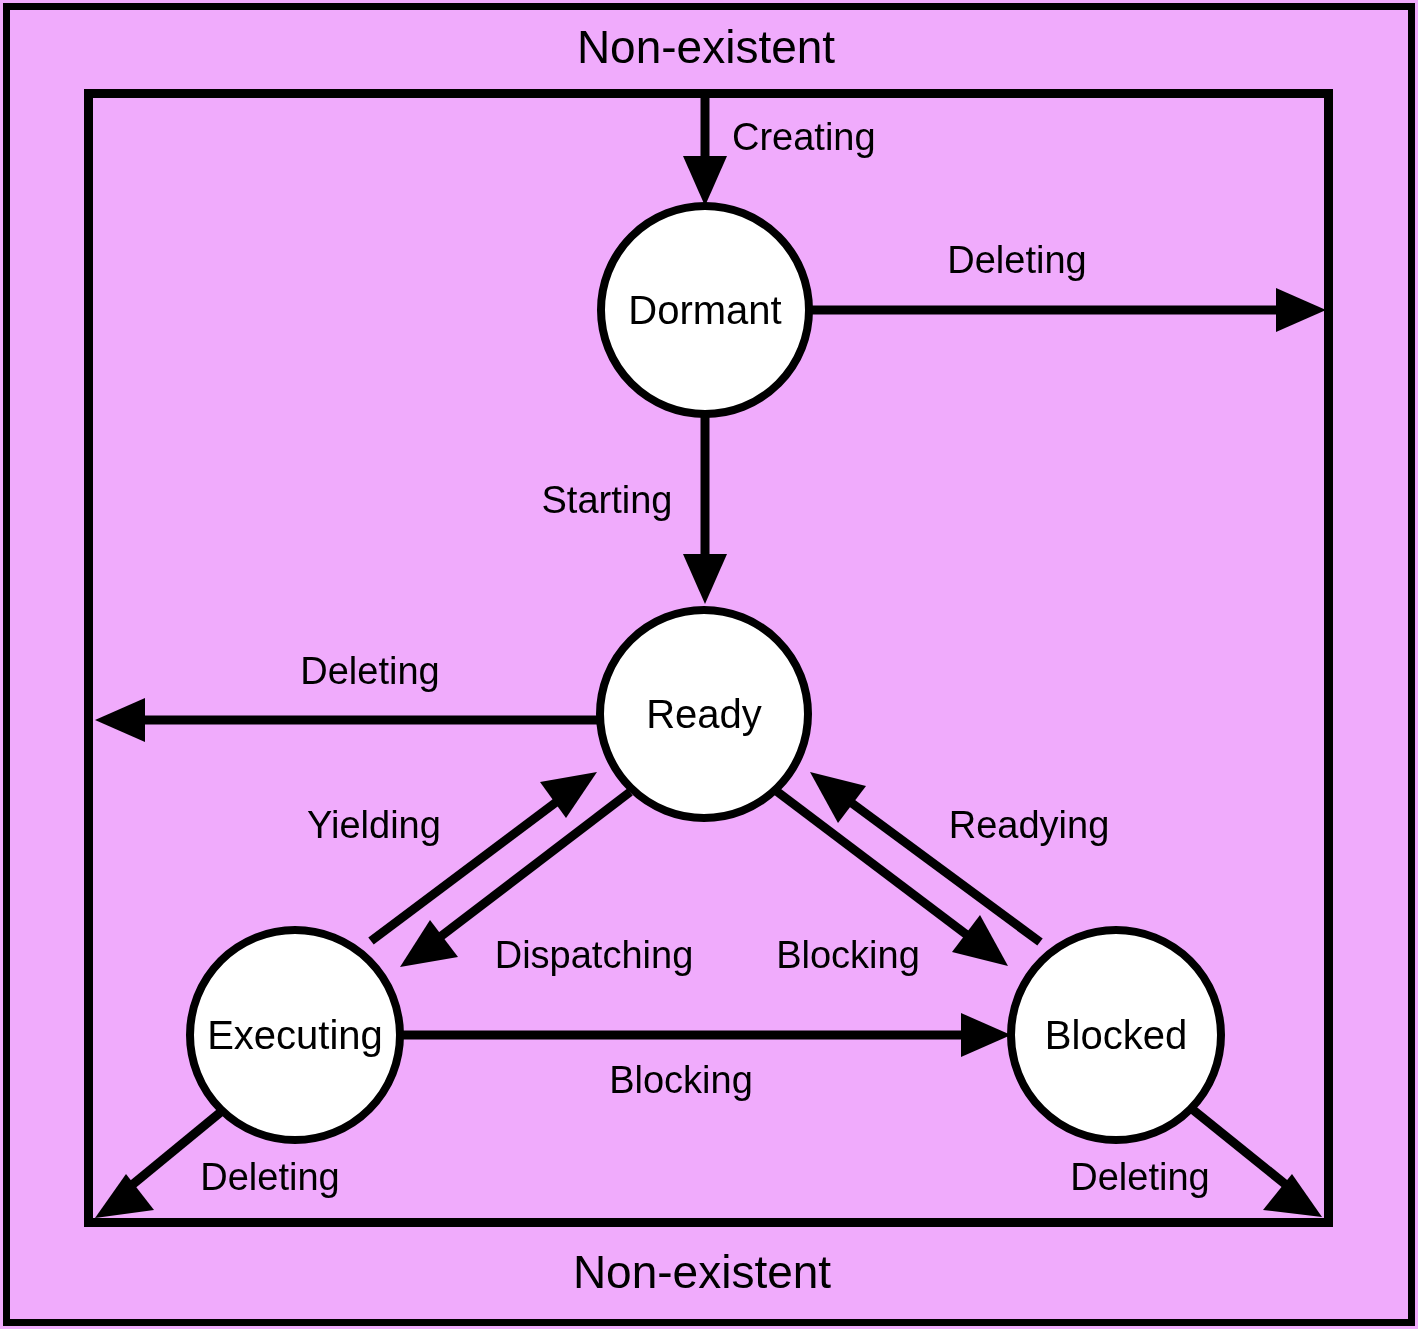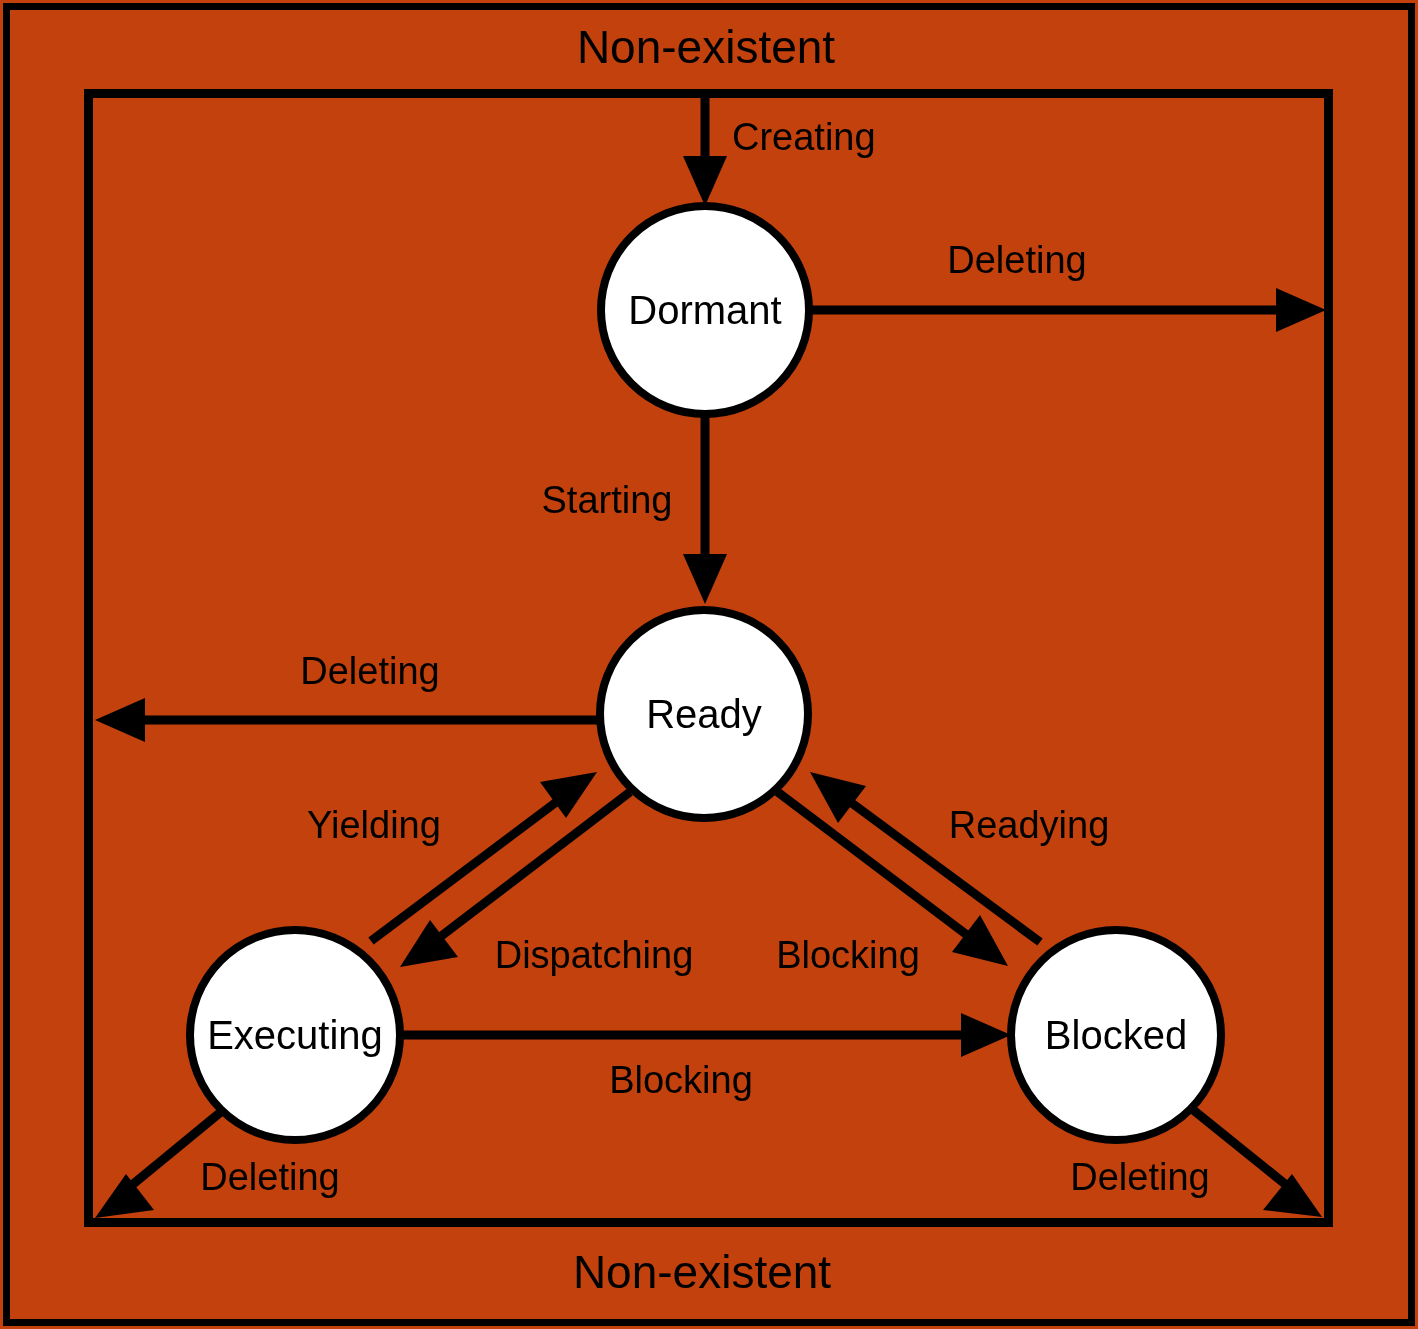--- a/index.html
+++ b/index.html
@@ -7,21 +7,21 @@
     padding: 0;
     background: #ffffff;
   }
   body {
     font-family: "Liberation Sans", sans-serif;
   }
   #canvas {
     position: relative;
     width: 1418px;
     height: 1329px;
-    background: #c2410c;
+    background: #f0abfc;
     overflow: hidden;
   }
   #canvas svg {
     position: absolute;
     top: 0;
     left: 0;
     width: 1418px;
     height: 1329px;
   }
   .node-label {

